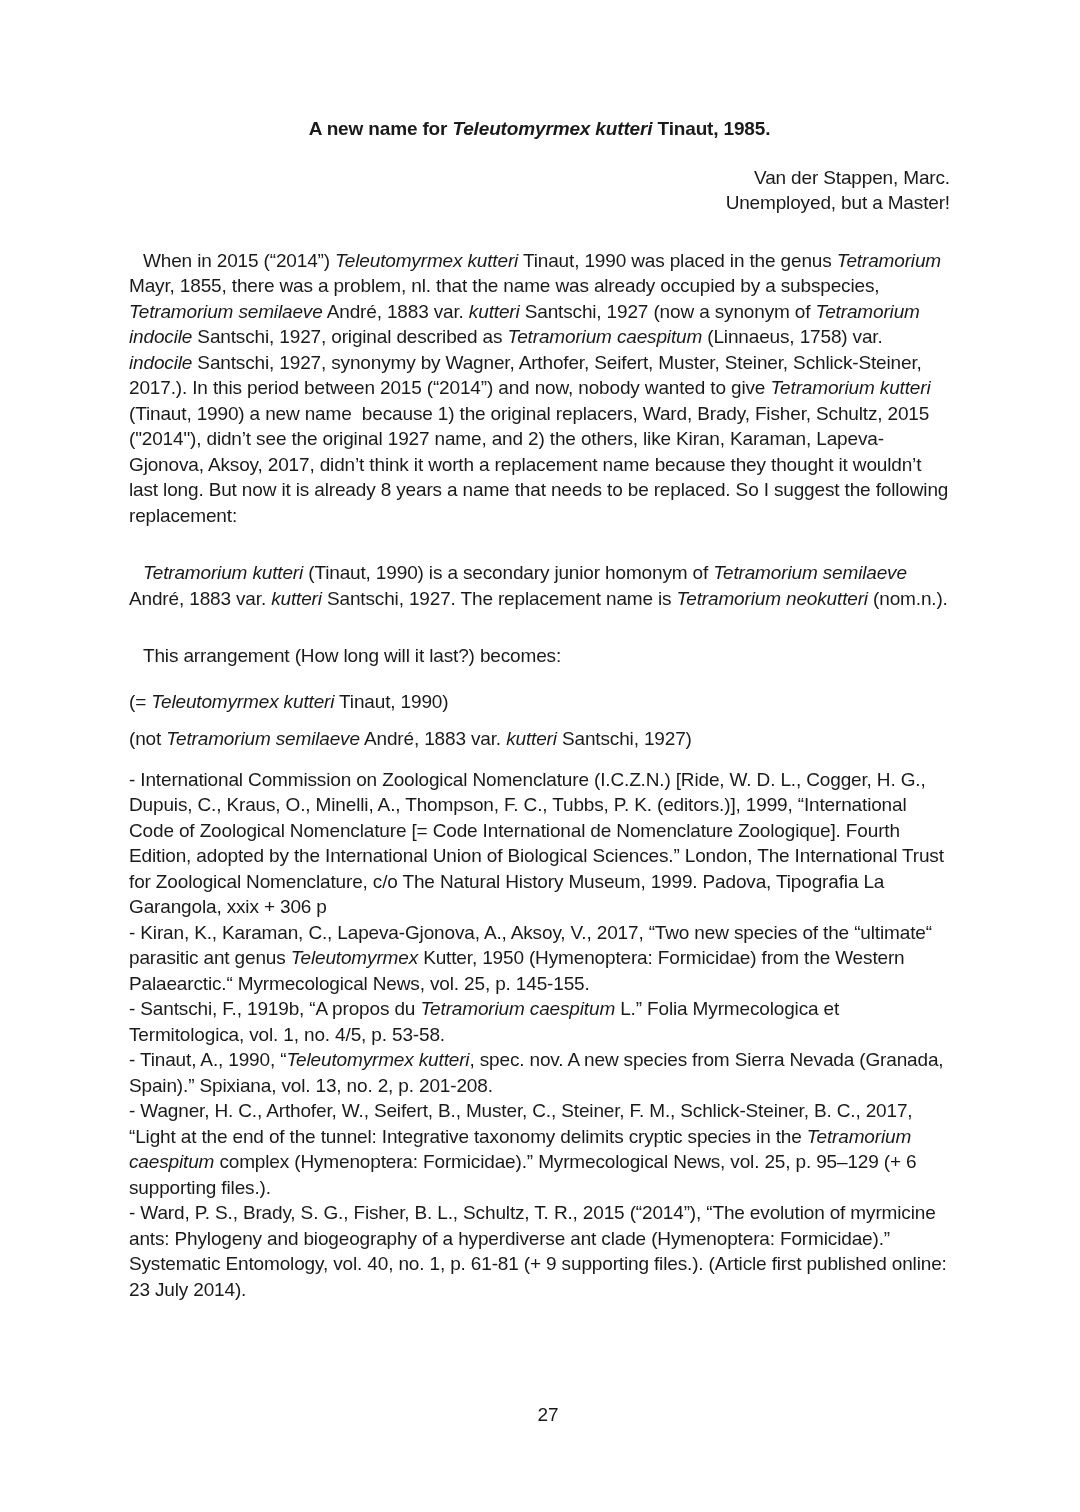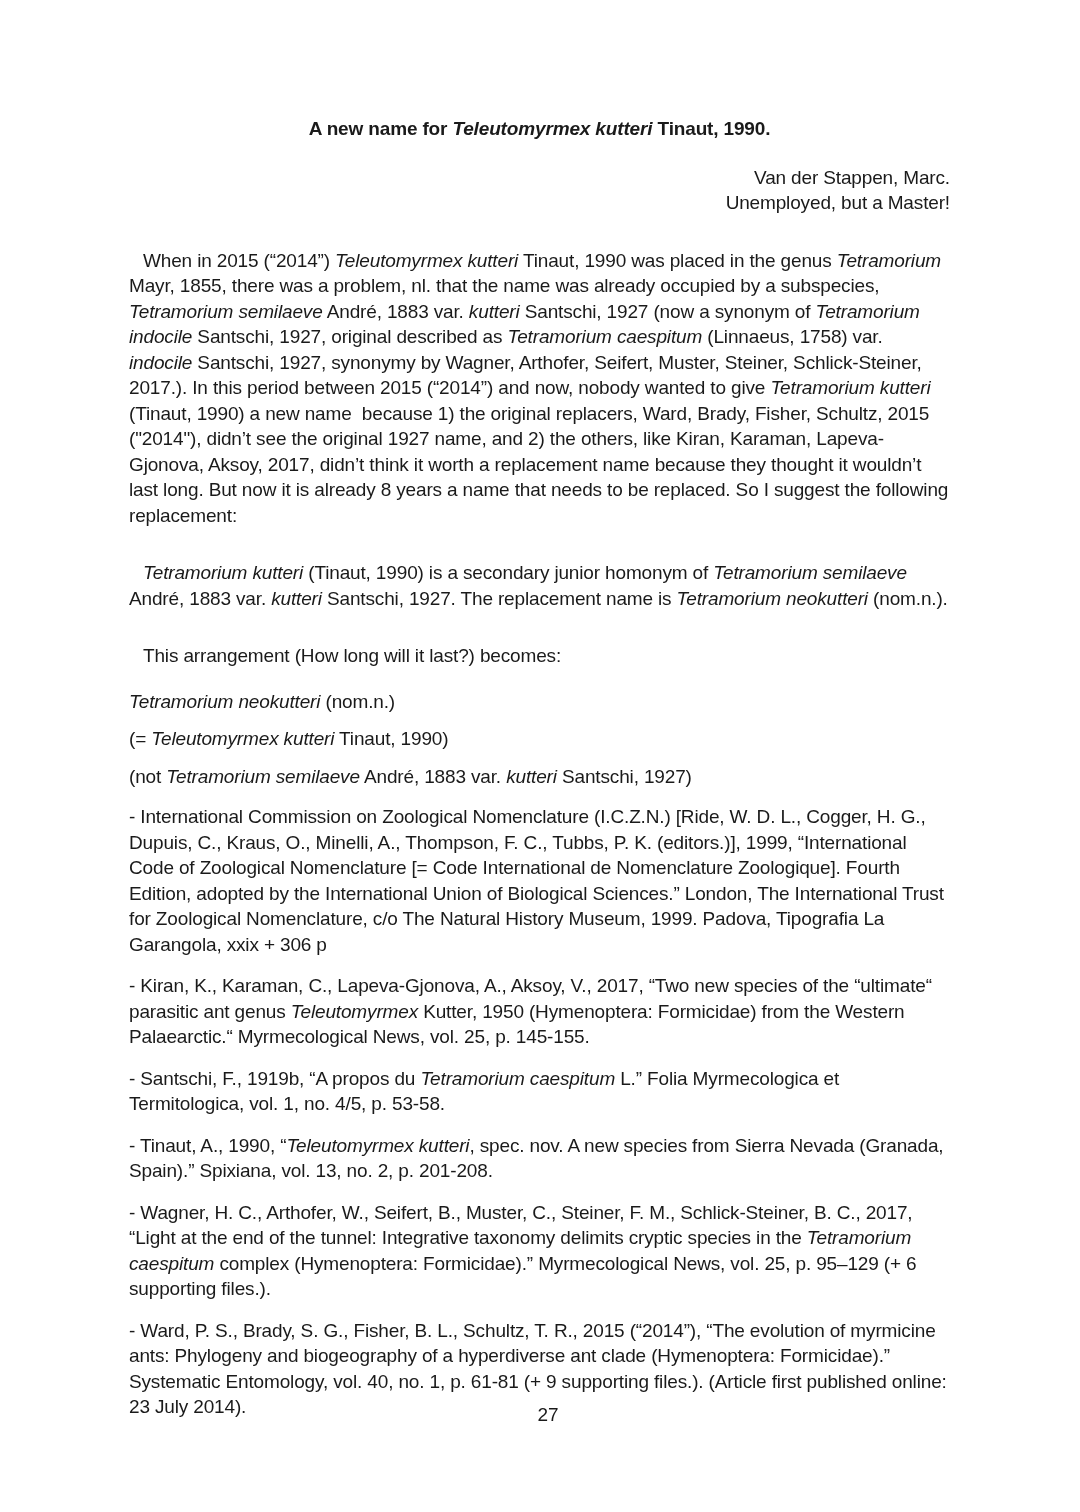--- a/index.html
+++ b/index.html
@@ -33,44 +33,43 @@
   .b-byline {
     text-align: right;
   }
   .b-title + .b-byline { margin-top: 23px; }
   .b-body {
     margin-top: 32px;
     text-indent: 14px;
   }
   .b-list { margin-top: 12px; }
   .b-body + .b-list { margin-top: 20px; }
-  .b-ref { margin-top: 16px; }
+  .b-ref { margin-top: 0; }
   .b-list + .b-ref { margin-top: 15px; }
   .it { font-style: italic; }
   .bd { font-weight: bold; }
   .page-number {
     position: absolute;
     top: 1402px;
     left: 8px;
     width: 100%;
     text-align: center;
   }
 </style>
 </head>
 <body>
 
 <div class="page">
   <div class="content" id="doc">
-      <div class="block b-title"><span class="bd">A new name for </span><span class="it bd">Teleutomyrmex kutteri</span><span class="bd"> Tinaut, 1990.</span></div>
+      <div class="block b-title"><span class="bd">A new name for </span><span class="it bd">Teleutomyrmex kutteri</span><span class="bd"> Tinaut, 1985.</span></div>
       <div class="block b-byline"><span>Van der Stappen, Marc.</span></div>
       <div class="block b-byline"><span>Unemployed, but a Master!</span></div>
       <div class="block b-body"><span>When in 2015 (“2014”) </span><span class="it">Teleutomyrmex kutteri</span><span> Tinaut, 1990 was placed in the genus </span><span class="it">Tetramorium</span><span> Mayr, 1855, there was a problem, nl. that the name was already occupied by a subspecies, </span><span class="it">Tetramorium semilaeve</span><span> André, 1883 var. </span><span class="it">kutteri</span><span> Santschi, 1927 (now a synonym of </span><span class="it">Tetramorium indocile</span><span> Santschi, 1927, original described as </span><span class="it">Tetramorium caespitum</span><span> (Linnaeus, 1758) var. </span><span class="it">indocile</span><span> Santschi, 1927, synonymy by Wagner, Arthofer, Seifert, Muster, Steiner, Schlick-Steiner, 2017.). In this period between 2015 (“2014”) and now, nobody wanted to give </span><span class="it">Tetramorium kutteri</span><span> (Tinaut, 1990) a new name &nbsp;because 1) the original replacers, Ward, Brady, Fisher, Schultz, 2015 ("2014"), didn’t see the original 1927 name, and 2) the others, like Kiran, Karaman, Lapeva-Gjonova, Aksoy, 2017, didn’t think it worth a replacement name because they thought it wouldn’t last long. But now it is already 8 years a name that needs to be replaced. So I suggest the following replacement:</span></div>
       <div class="block b-body"><span class="it">Tetramorium kutteri</span><span> (Tinaut, 1990) is a secondary junior homonym of </span><span class="it">Tetramorium semilaeve</span><span> André, 1883 var. </span><span class="it">kutteri</span><span> Santschi, 1927. The replacement name is </span><span class="it">Tetramorium neokutteri</span><span> (nom.n.).</span></div>
       <div class="block b-body"><span>This arrangement (How long will it last?) becomes:</span></div>
-      <div class="block b-list"><span class="it">Tetramorium neokutteri</span><span> (nom.n.)</span></div>
       <div class="block b-list"><span>(= </span><span class="it">Teleutomyrmex kutteri</span><span> Tinaut, 1990)</span></div>
       <div class="block b-list"><span>(not </span><span class="it">Tetramorium semilaeve</span><span> André, 1883 var. </span><span class="it">kutteri</span><span> Santschi, 1927)</span></div>
       <div class="block b-ref"><span>- International Commission on Zoological Nomenclature (I.C.Z.N.) [Ride, W. D. L., Cogger, H. G., Dupuis, C., Kraus, O., Minelli, A., Thompson, F. C., Tubbs, P. K. (editors.)], 1999, “International Code of Zoological Nomenclature [= Code International de Nomenclature Zoologique]. Fourth Edition, adopted by the International Union of Biological Sciences.” London, The International Trust for Zoological Nomenclature, c/o The Natural History Museum, 1999. Padova, Tipografia La Garangola, xxix + 306 p</span></div>
       <div class="block b-ref"><span>- Kiran, K., Karaman, C., Lapeva-Gjonova, A., Aksoy, V., 2017, “Two new species of the “ultimate“ parasitic ant genus </span><span class="it">Teleutomyrmex</span><span> Kutter, 1950 (Hymenoptera: Formicidae) from the Western Palaearctic.“ Myrmecological News, vol. 25, p. 145-155.</span></div>
       <div class="block b-ref"><span>- Santschi, F., 1919b, “A propos du </span><span class="it">Tetramorium caespitum</span><span> L.” Folia Myrmecologica et Termitologica, vol. 1, no. 4/5, p. 53-58.</span></div>
       <div class="block b-ref"><span>- Tinaut, A., 1990, “</span><span class="it">Teleutomyrmex kutteri</span><span>, spec. nov. A new species from Sierra Nevada (Granada, Spain).” Spixiana, vol. 13, no. 2, p. 201-208.</span></div>
       <div class="block b-ref"><span>- Wagner, H. C., Arthofer, W., Seifert, B., Muster, C., Steiner, F. M., Schlick-Steiner, B. C., 2017, “Light at the end of the tunnel: Integrative taxonomy delimits cryptic species in the </span><span class="it">Tetramorium caespitum</span><span> complex (Hymenoptera: Formicidae).” Myrmecological News, vol. 25, p. 95–129 (+ 6 supporting files.).</span></div>
       <div class="block b-ref"><span>- Ward, P. S., Brady, S. G., Fisher, B. L., Schultz, T. R., 2015 (“2014”), “The evolution of myrmicine ants: Phylogeny and biogeography of a hyperdiverse ant clade (Hymenoptera: Formicidae).” Systematic Entomology, vol. 40, no. 1, p. 61-81 (+ 9 supporting files.). (Article first published online: 23 July 2014).</span></div>
     </div>
   <div class="page-number">27</div>

